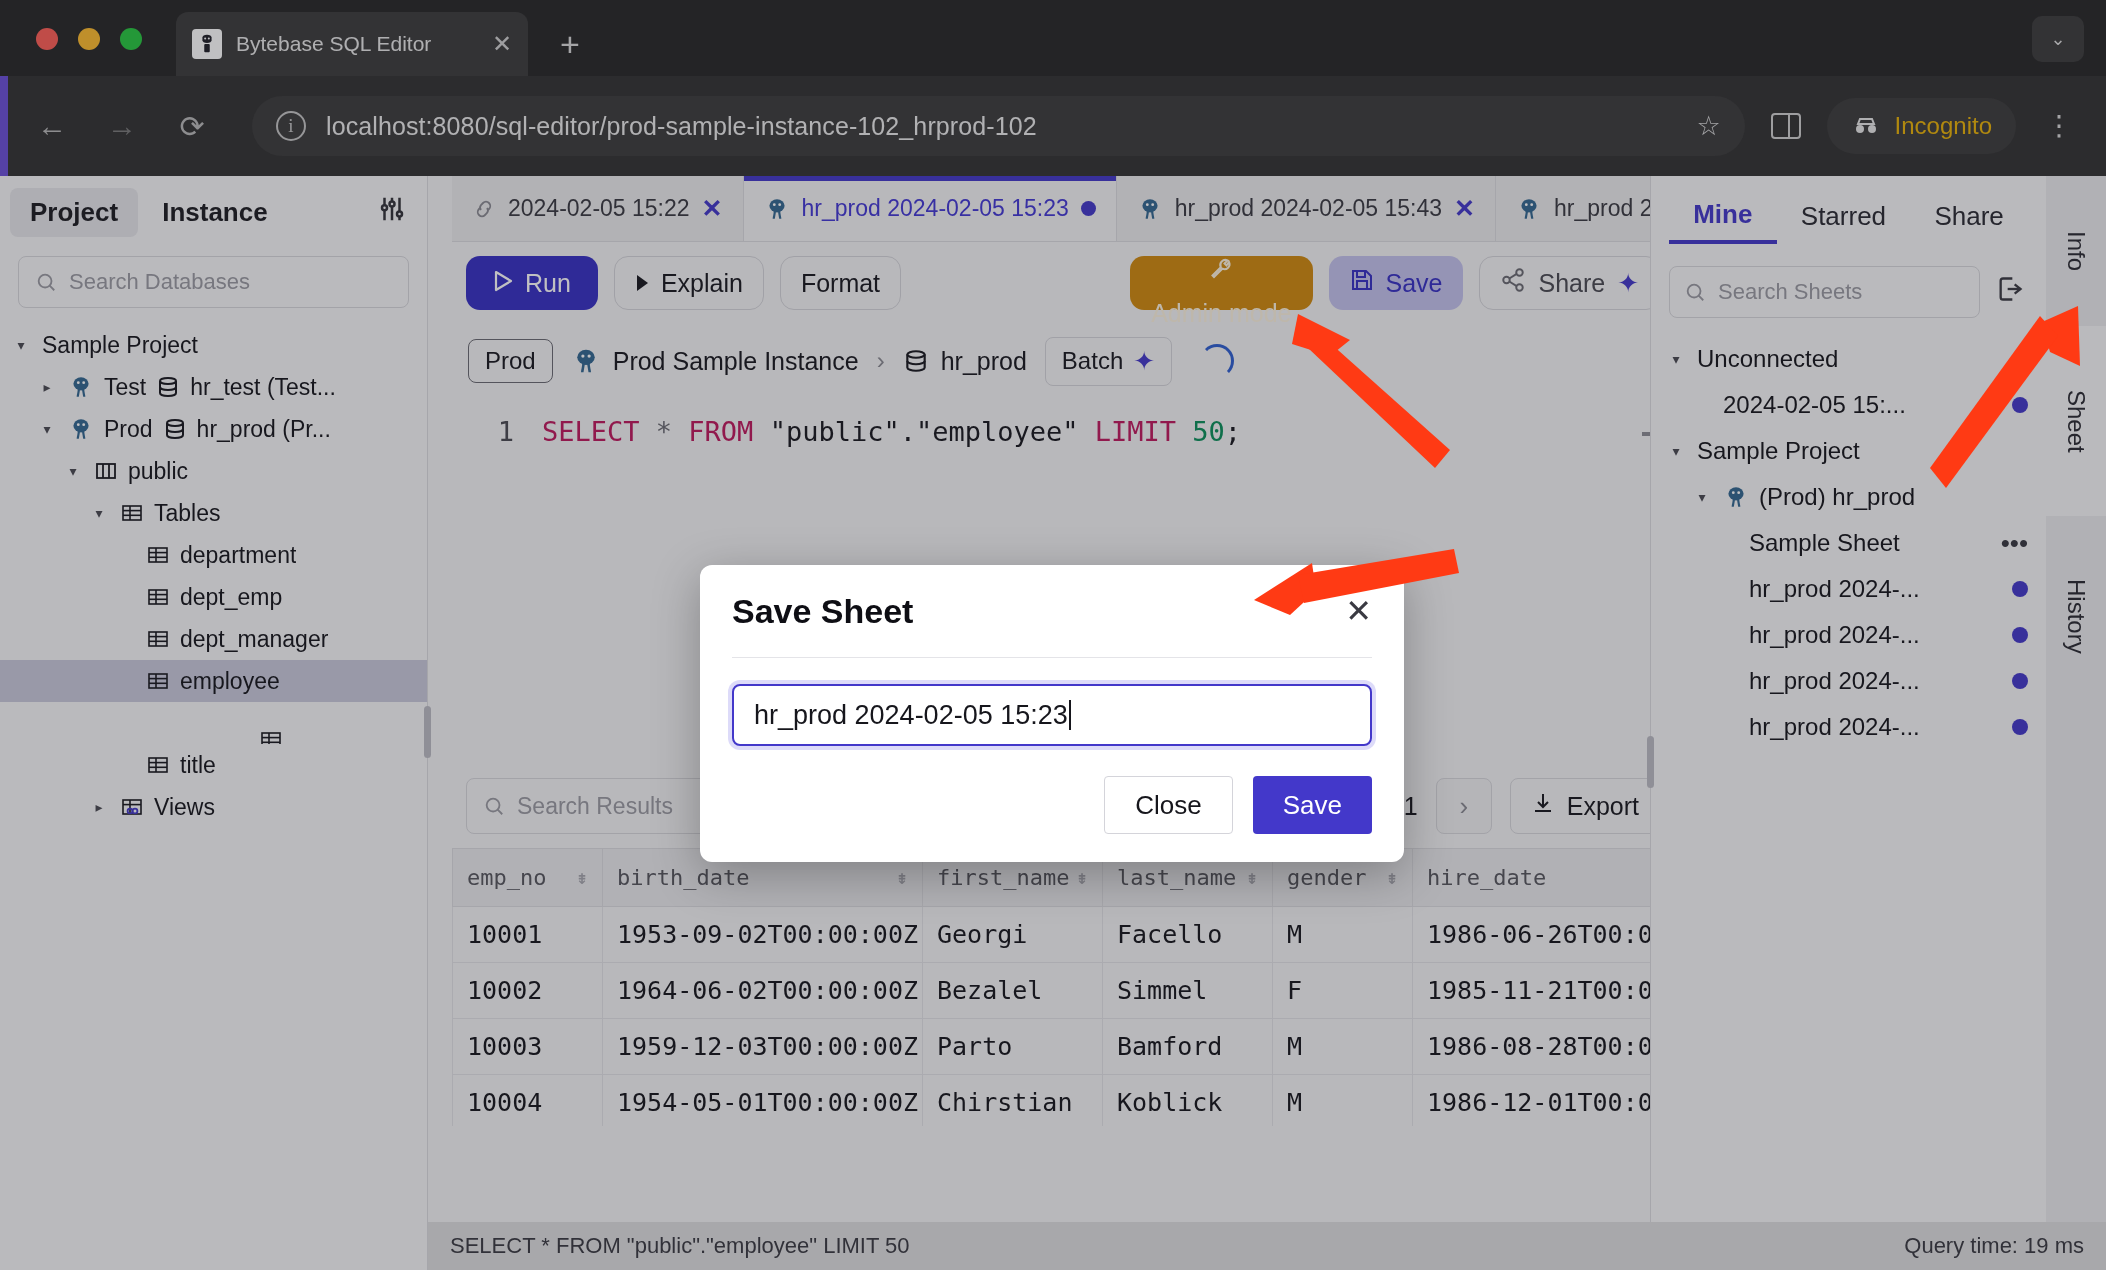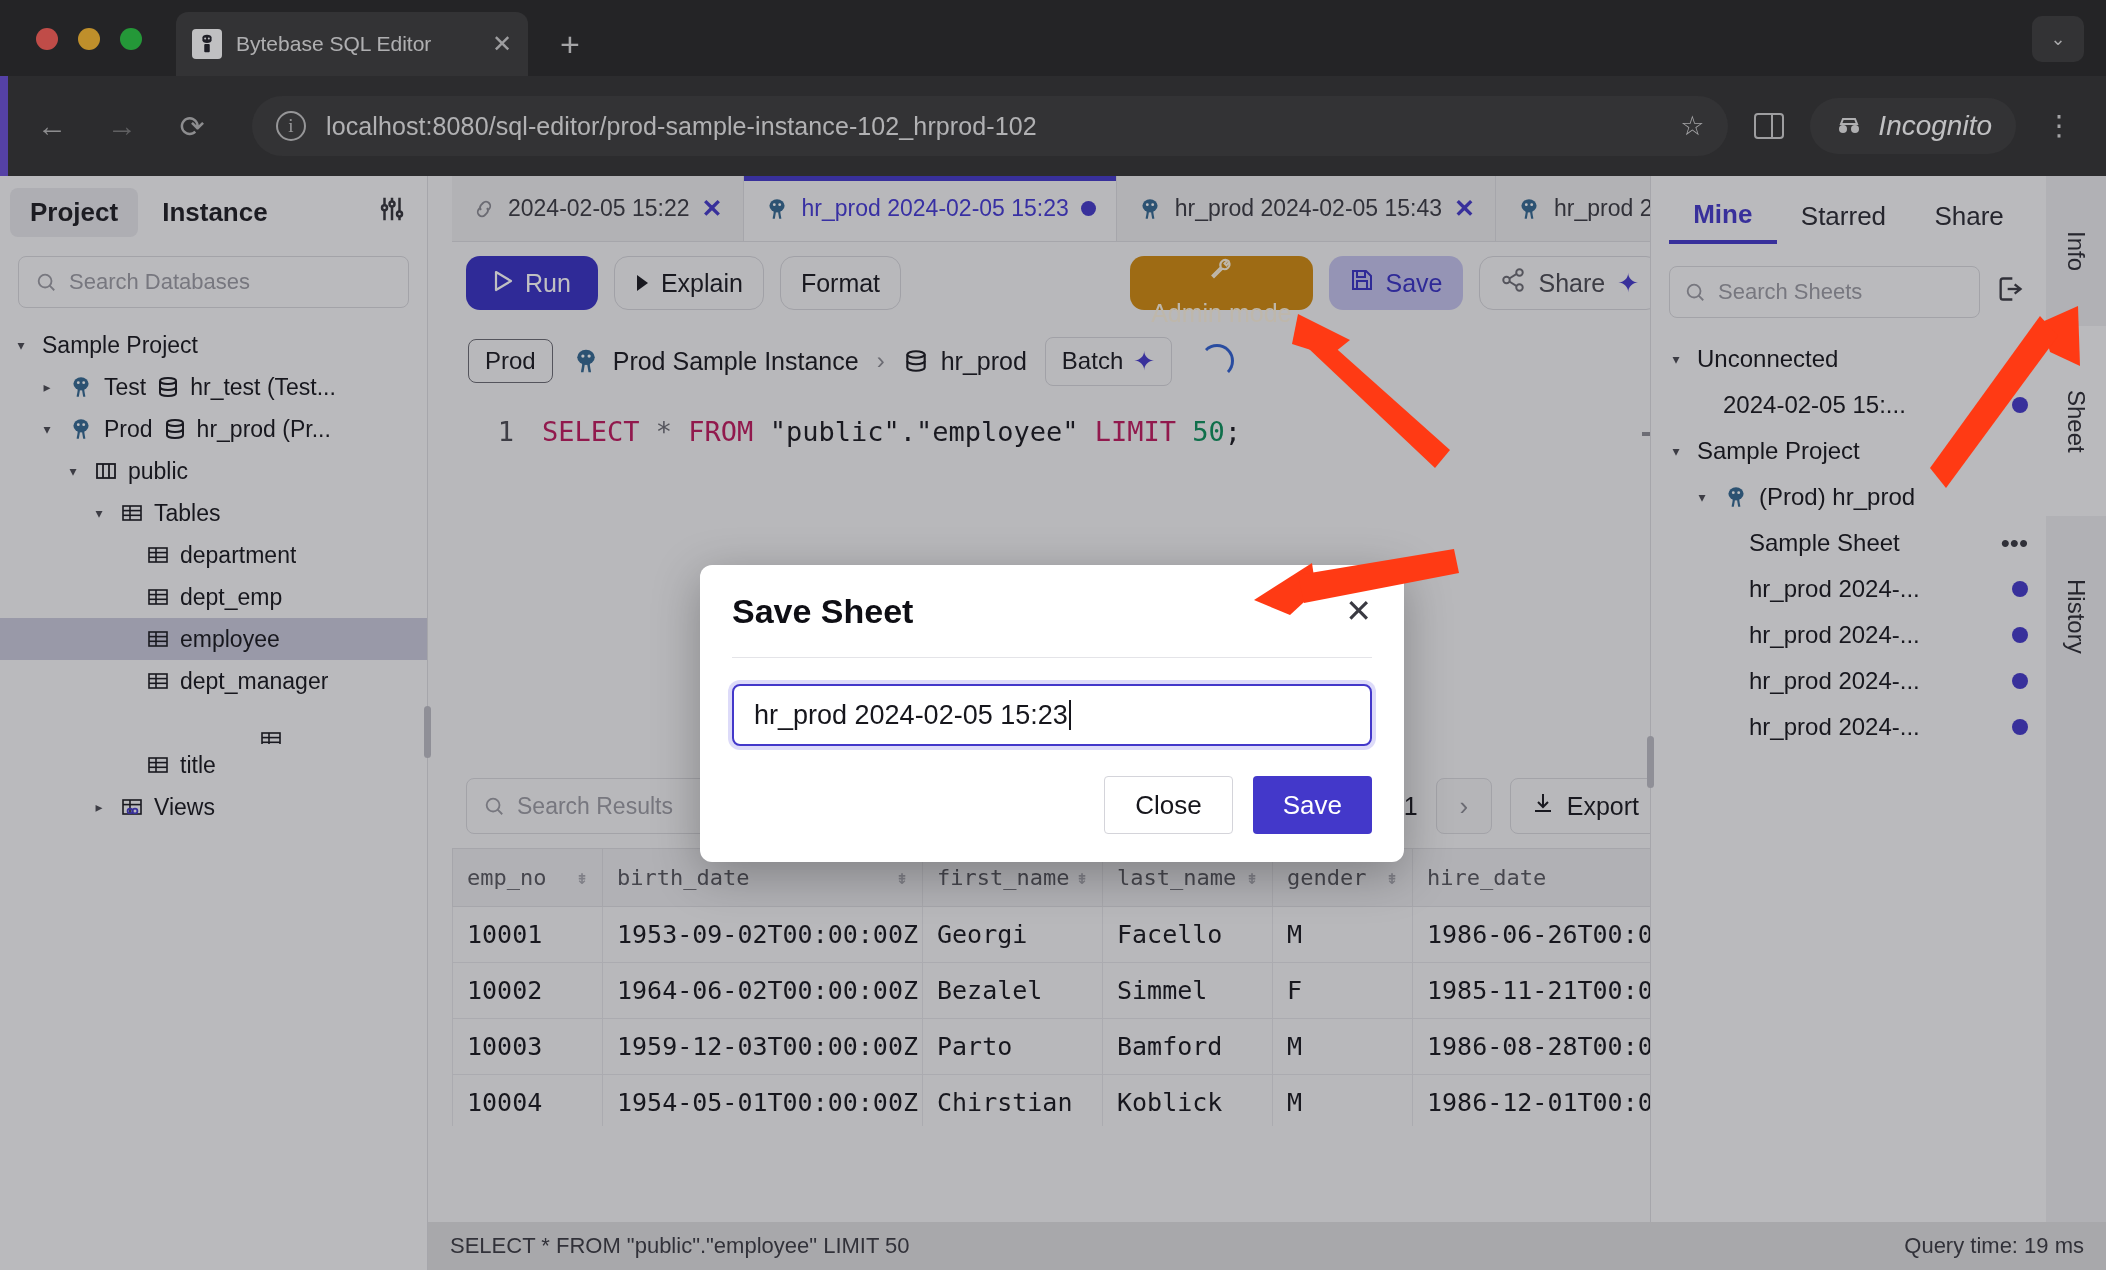--- a/index.html
+++ b/index.html
@@ -80,21 +80,21 @@
     position: relative; flex: 0 0 auto;
   }
   .side-panel-ico::after {
     content: ""; position: absolute; right: 0; top: 0; bottom: 0; width: 9px;
     border-left: 2.5px solid #d0d0d0;
   }
   .incognito-pill {
     height: 56px; border-radius: 28px; background: #3c3c3c; display: flex;
     align-items: center; gap: 14px; padding: 0 24px; flex: 0 0 auto;
   }
-  .incognito-label { color: #ffffff; font-size: 28px; font-style: italic; }
+  .incognito-label { color: #eab308; font-size: 24px; }
   .kebab { color: #d8d8d8; font-size: 28px; width: 34px; text-align: center; line-height: .6; }
 
   
   .app {
     position: absolute; top: 176px; left: 0; width: 2106px; height: 1094px;
     background: #f4f4f5;
   }
 
   
   .sidebar {
@@ -474,43 +474,43 @@
             <span class="ico">
               <svg width="24" height="24" viewBox="0 0 24 24" fill="none" stroke="#18181f" stroke-width="1.6">
                 <rect x="3" y="5" width="18" height="14"></rect>
                 <line x1="3" y1="9.6" x2="21" y2="9.6"></line>
                 <line x1="3" y1="14.3" x2="21" y2="14.3"></line>
                 <line x1="10" y1="5" x2="10" y2="19"></line>
               </svg>
             </span>
             <span class="tree-label">dept_emp</span>
           </div>
-          <div class="tree-row selected" style="padding-left: 114px;">
+          <div class="tree-row" style="padding-left: 114px;">
             <span class="caret empty">▸</span>
             <span class="ico">
               <svg width="24" height="24" viewBox="0 0 24 24" fill="none" stroke="#18181f" stroke-width="1.6">
                 <rect x="3" y="5" width="18" height="14"></rect>
                 <line x1="3" y1="9.6" x2="21" y2="9.6"></line>
                 <line x1="3" y1="14.3" x2="21" y2="14.3"></line>
                 <line x1="10" y1="5" x2="10" y2="19"></line>
               </svg>
             </span>
-            <span class="tree-label">employee</span>
-          </div>
-          <div class="tree-row" style="padding-left: 114px;">
+            <span class="tree-label">dept_manager</span>
+          </div>
+          <div class="tree-row selected" style="padding-left: 114px;">
             <span class="caret empty">▸</span>
             <span class="ico">
               <svg width="24" height="24" viewBox="0 0 24 24" fill="none" stroke="#18181f" stroke-width="1.6">
                 <rect x="3" y="5" width="18" height="14"></rect>
                 <line x1="3" y1="9.6" x2="21" y2="9.6"></line>
                 <line x1="3" y1="14.3" x2="21" y2="14.3"></line>
                 <line x1="10" y1="5" x2="10" y2="19"></line>
               </svg>
             </span>
-            <span class="tree-label">dept_manager</span>
+            <span class="tree-label">employee</span>
           </div>
           <div class="tree-row" style="padding-left: 114px; flex-direction: column;">
             <span class="caret empty">▸</span>
             <span class="ico">
               <svg width="24" height="24" viewBox="0 0 24 24" fill="none" stroke="#18181f" stroke-width="1.6">
                 <rect x="3" y="5" width="18" height="14"></rect>
                 <line x1="3" y1="9.6" x2="21" y2="9.6"></line>
                 <line x1="3" y1="14.3" x2="21" y2="14.3"></line>
                 <line x1="10" y1="5" x2="10" y2="19"></line>
               </svg>

